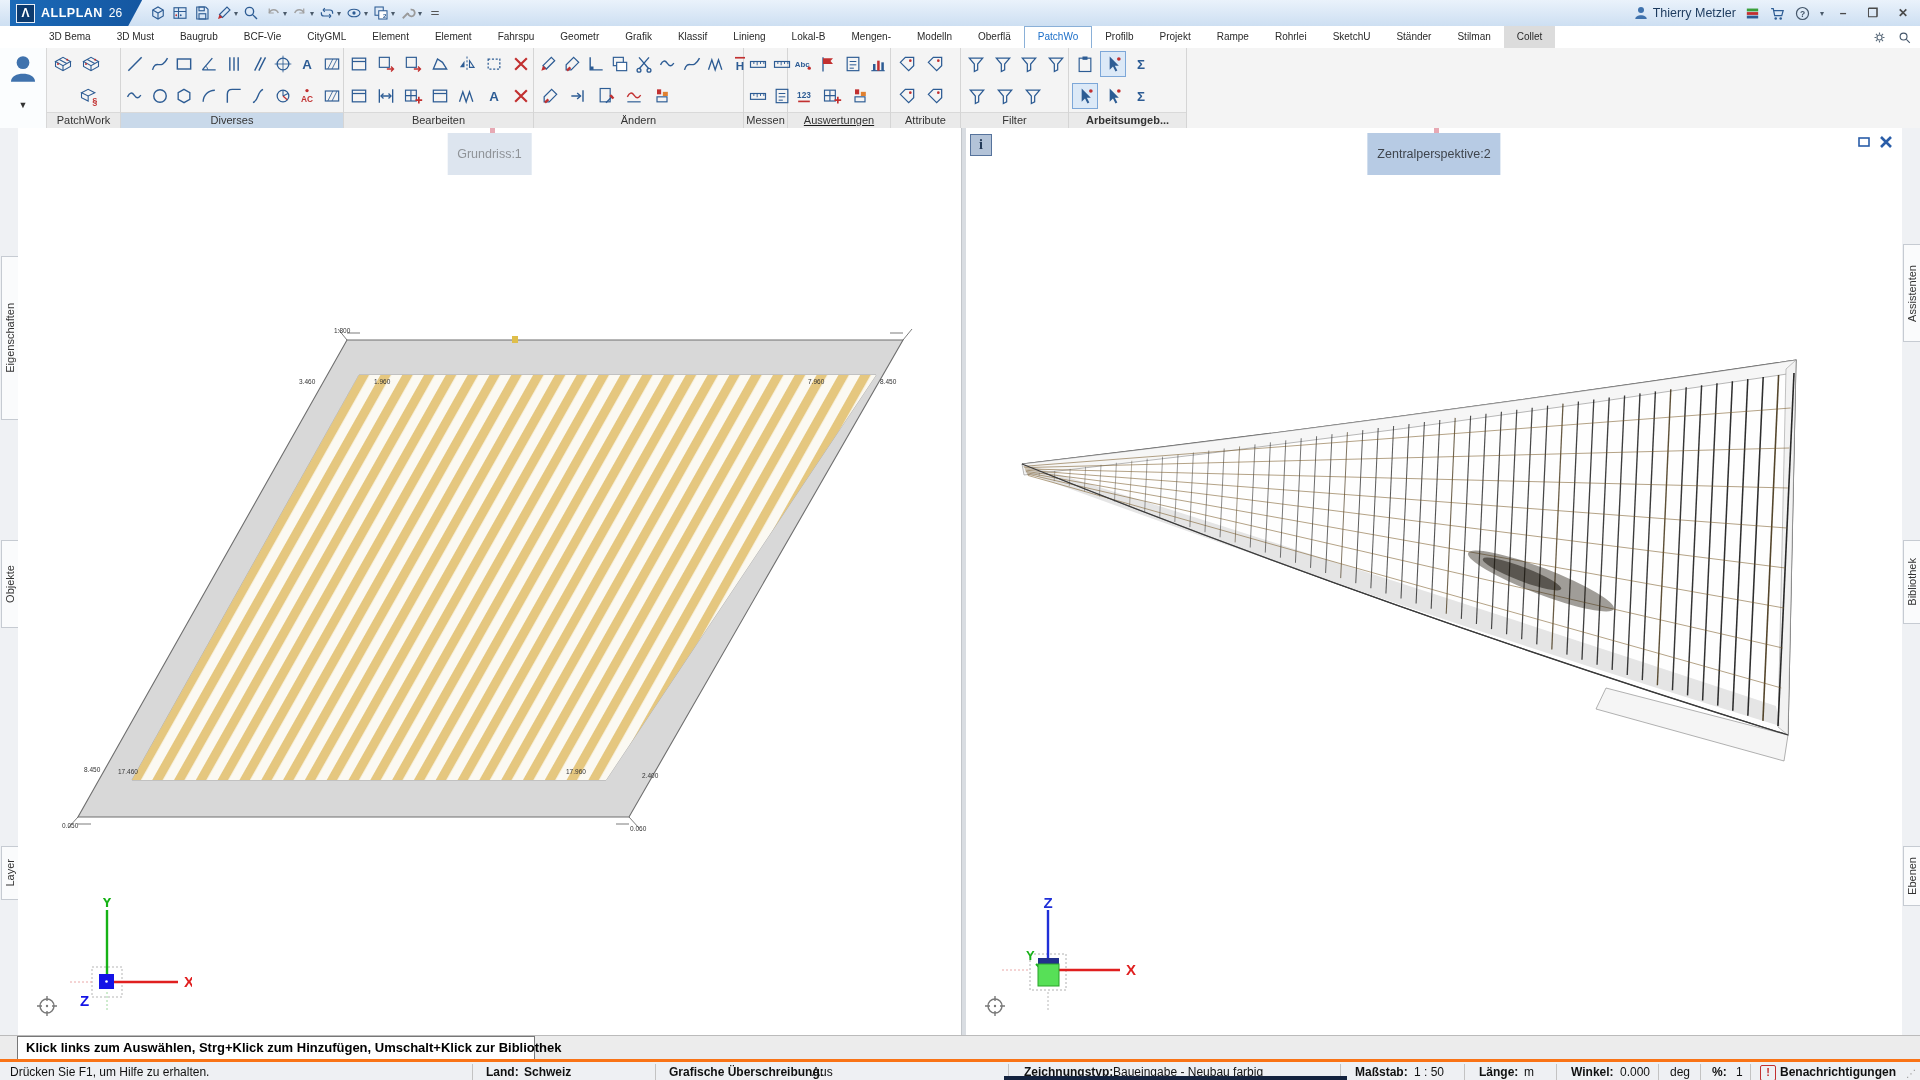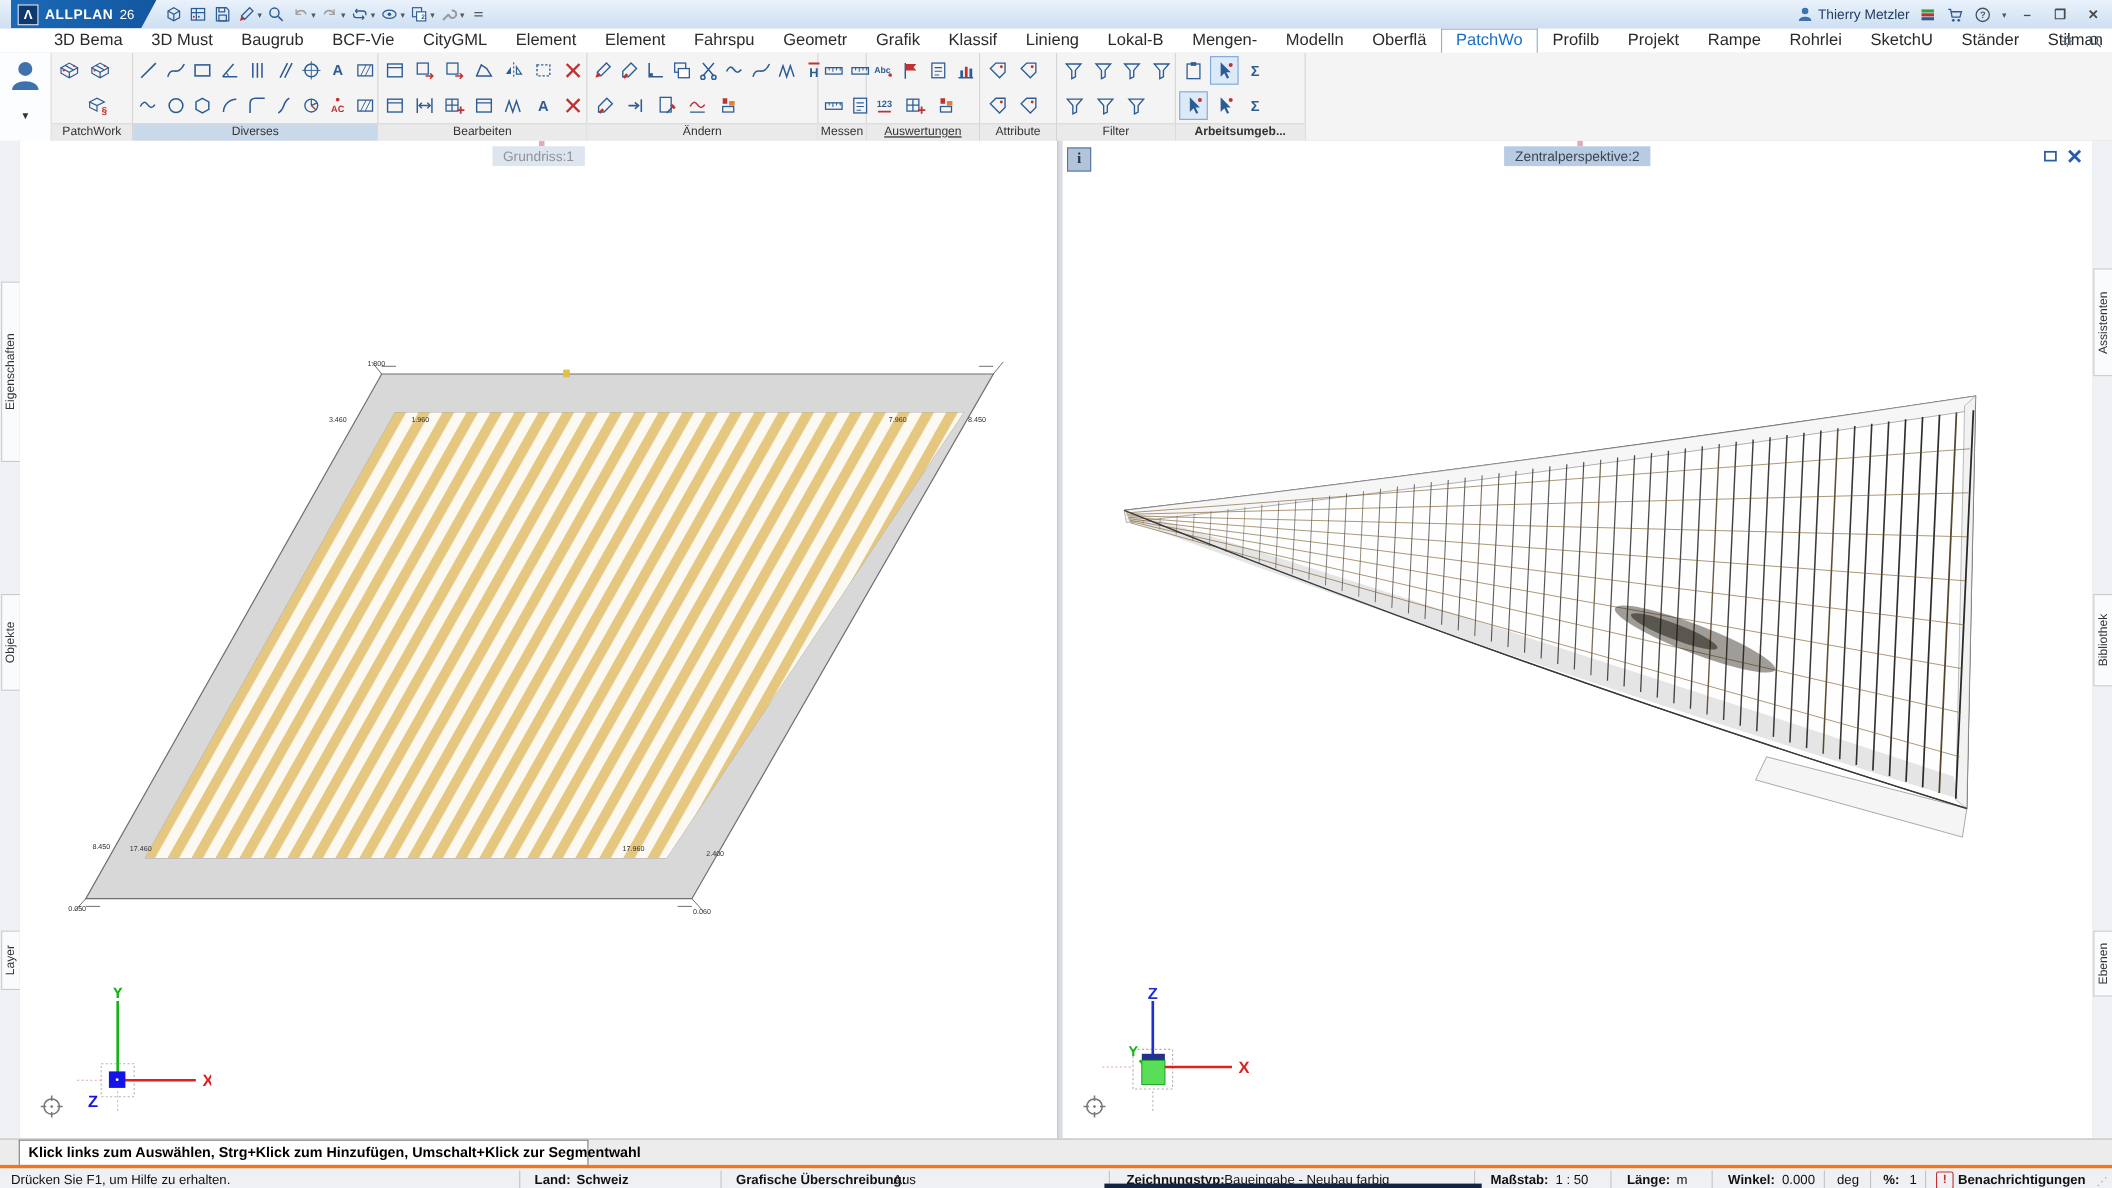--- a/index.html
+++ b/index.html
@@ -23,21 +23,21 @@
   .tb-title{position:absolute;left:0;right:0;text-align:center;font-size:12.5px;color:#222;pointer-events:none}
   .tb-right{position:absolute;right:6px;top:0;height:26px;display:flex;align-items:center;gap:8px}
   .tb-user{display:flex;align-items:center;gap:4px;color:#1c3a5e;font-size:12.5px}
   .tb-user svg{width:16px;height:16px}
   .tb-ico svg{width:17px;height:17px}
   .winbtn{width:22px;text-align:center;color:#4a4a4a;font-weight:bold;font-size:12px}
   
   .menubar{position:absolute;left:0;top:26px;width:1920px;height:22px;background:#fff;
     border-bottom:1px solid #d6d6d6;display:flex;align-items:center}
   .menu-items{display:flex;height:22px;margin-left:36px}
-  .mitem{padding:0 13px;line-height:21px;font-size:15px;color:#2a2a2a;white-space:nowrap}
+  .mitem{padding:0 13px;line-height:21px;font-size:10px;color:#2a2a2a;white-space:nowrap}
   .mactive{color:#1b6ec8;border:1px solid #8ab0d8;background:#fff;line-height:19px;border-bottom:none}
   .mpressed{background:#dcdcdc}
   .menu-right{position:absolute;right:8px;display:flex;gap:10px}
   .menu-right svg{width:15px;height:15px}
   
   .toolbar{position:absolute;left:0;top:48px;width:1920px;height:80px;background:#f4f4f4;border-bottom:1px solid #c9c9c9}
   .avatar-box{position:absolute;left:0;top:0;width:46px;height:80px;background:#fbfdfe;border-right:1px solid #d8d8d8;
     display:flex;flex-direction:column;align-items:center;justify-content:flex-start;padding-top:4px}
   .avatar-box svg{width:34px;height:34px}
   .avatar-caret{font-size:9px;color:#333;margin-top:14px}
@@ -57,21 +57,21 @@
   .sidestrip.right{right:0;border-left:1px solid #d2d2d2}
   .vtabcell{position:absolute;left:1px;width:16px;background:#fafbfc;border:1px solid #c6cbd2;
     display:flex;align-items:center;justify-content:center}
   .vtabcell span{writing-mode:vertical-rl;transform:rotate(180deg);font-size:11px;color:#333;white-space:nowrap}
   
   .viewport{position:absolute;top:128px;height:907px;background:#fff;overflow:hidden}
   .vleft{left:18px;width:943px}
   .vright{left:966px;width:936px}
   .splitter{position:absolute;left:961px;top:128px;width:5px;height:907px;background:#d9dde2;border-left:1px solid #c2c6cb;border-right:1px solid #c2c6cb}
   .vtab{position:absolute;top:5px;left:50%;transform:translateX(-50%);background:#dde5ef;color:#8f9398;
-    font-size:12.5px;padding:2px 10px;white-space:nowrap}
+    font-size:12.5px;padding:14px 10px;white-space:nowrap}
   .vtab2{background:#b7cbe4;color:#3f454d}
   .pinkdot{position:absolute;top:0;left:50%;width:5px;height:5px;background:#e7a9b4}
   .infoicon{position:absolute;left:4px;top:6px;width:20px;height:20px;background:#b3c3d8;border:1px solid #56739c;
     color:#243a58;font-family:"Liberation Serif",serif;font-weight:bold;font-size:14px;
     display:flex;align-items:center;justify-content:center}
   .vwinbtns{position:absolute;right:8px;top:6px;display:flex;gap:6px}
   .vwinbtns svg{width:16px;height:16px}
   .crosshair{position:absolute;left:18px;bottom:18px}
   .gizmo{position:absolute}
   
@@ -1197,21 +1197,21 @@
   <div class="crosshair">
     <svg width="22" height="22">
       <circle cx="11" cy="11" r="7" fill="none" stroke="#787878" stroke-width="1.4"></circle>
       <path d="M11 1 V6 M11 16 V21 M1 11 H6 M16 11 H21" stroke="#787878" stroke-width="1.4"></path>
       <circle cx="11" cy="11" r="1.2" fill="#787878"></circle>
     </svg>
   </div>
 </div>
 
 <div class="promptbar">
-  <div class="promptbox">Klick links zum Auswählen, Strg+Klick zum Hinzufügen, Umschalt+Klick zur Segmentwahl</div>
+  <div class="promptbox">Klick links zum Auswählen, Strg+Klick zum Hinzufügen, Umschalt+Klick zur Bibliothek</div>
 </div>
 
 <div class="sbar">
   <span class="sseg" style="left:10px">Drücken Sie F1, um Hilfe zu erhalten.</span>
   <span class="ssep" style="left:472px"></span>
   <span class="sseg b" style="left:486px">Land:</span>
   <span class="sseg b" style="left:524px">Schweiz</span>
   <span class="ssep" style="left:655px"></span>
   <span class="sseg b" style="left:669px">Grafische Überschreibung:</span>
   <span class="sseg" style="left:812px">Aus</span>

